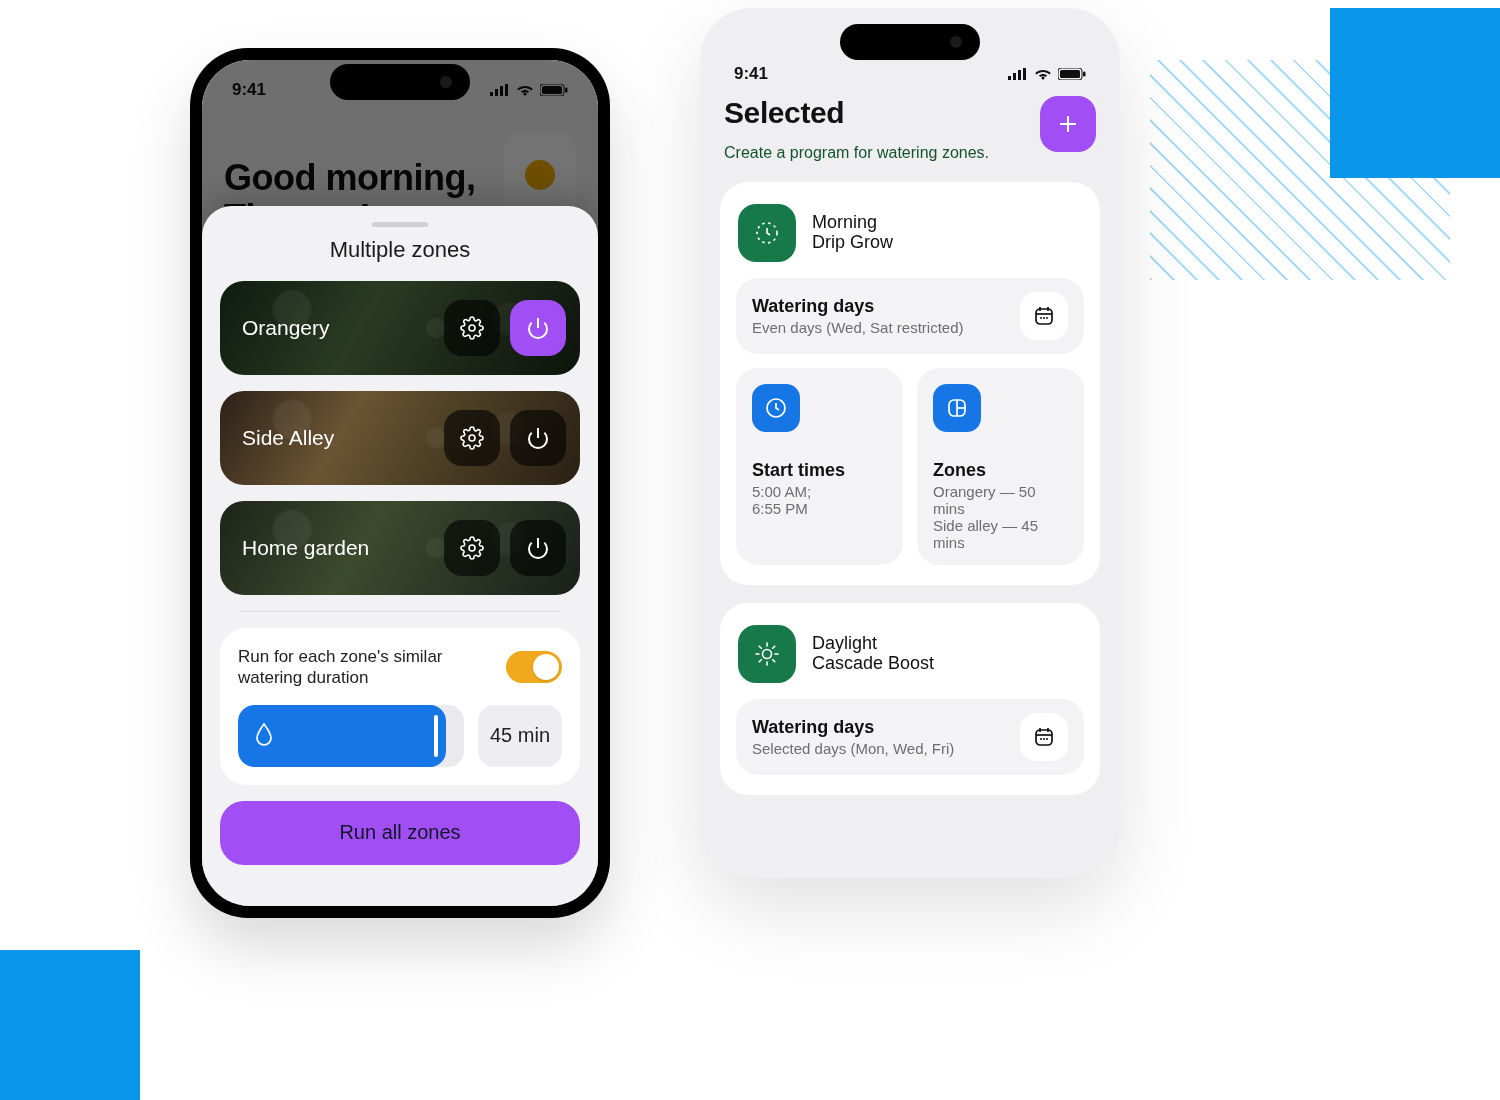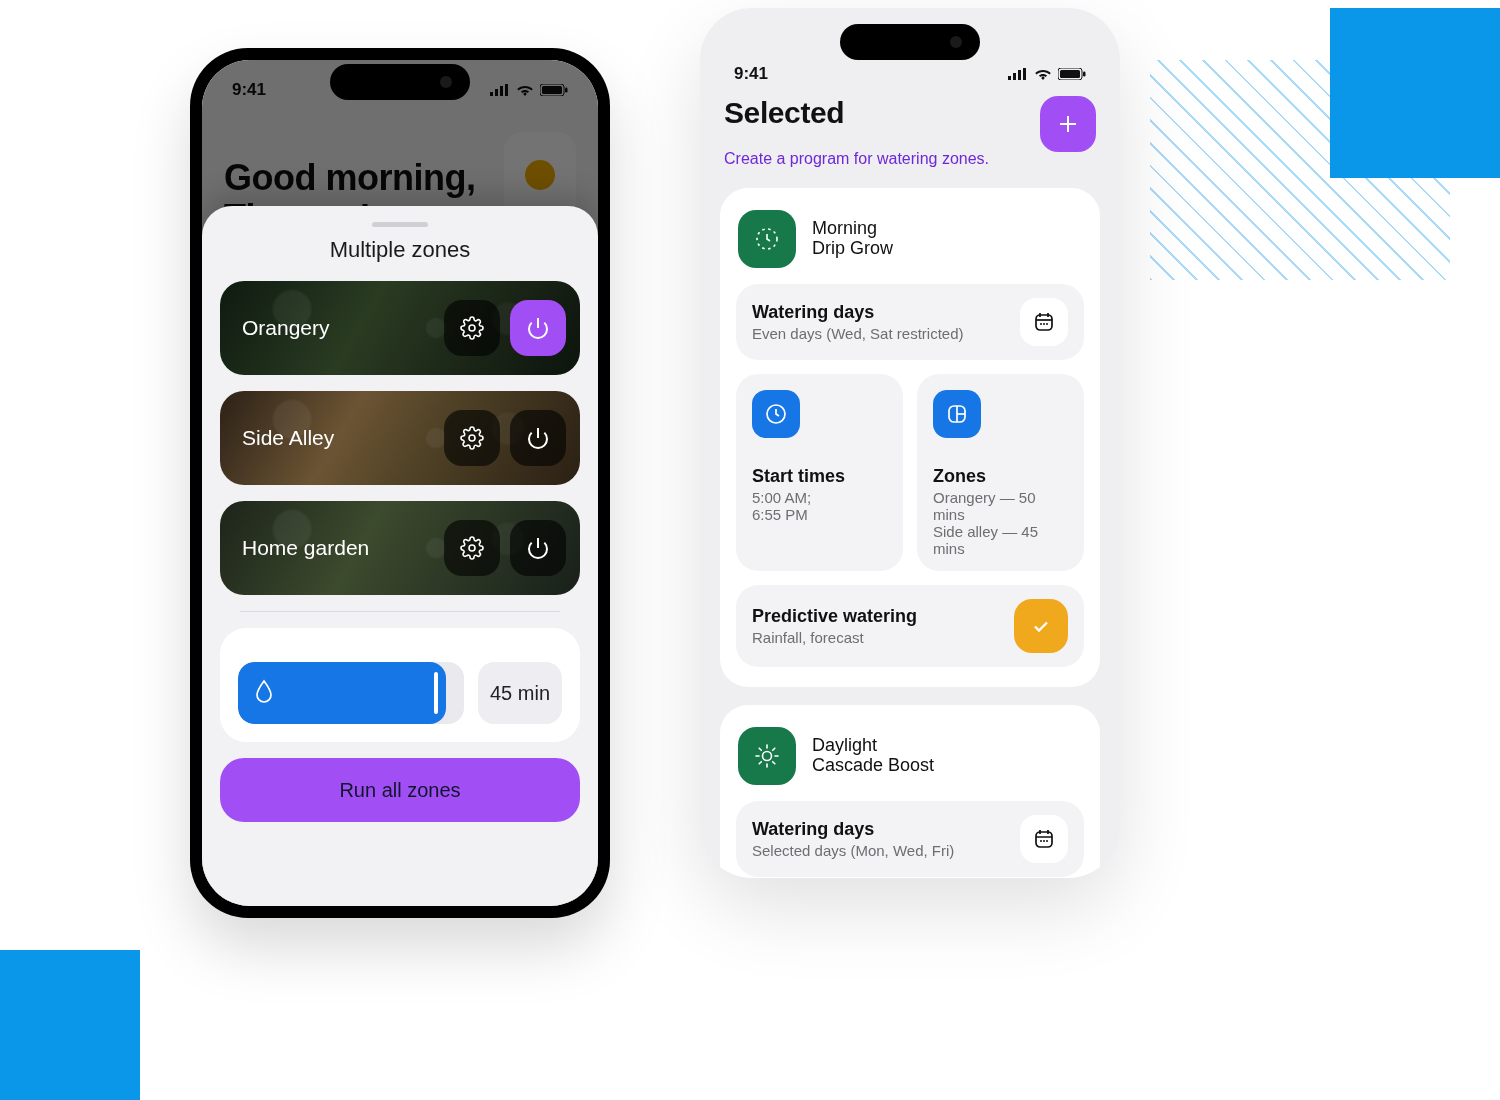--- a/index.html
+++ b/index.html
@@ -196,21 +196,21 @@
 
   
   .r-content{ padding: 56px 20px 0; height:100%; overflow:hidden;}
   .r-status-bar{ color:#111; }
   .r-header{
     display:flex; align-items:flex-start; gap:14px;
     padding: 12px 4px 20px;
   }
   .r-titles{ flex:1; }
   .r-page-title{ font-size:30px;font-weight:600;color:#111; letter-spacing:-0.4px;}
-  .r-subtitle{ font-size:16px;color:#6d28d9;margin-top:20px;}
+  .r-subtitle{ font-size:16px;color:#14532d;margin-top:14px;}
   .add-btn{
     width:56px;height:56px;border-radius:18px;background:#A24EF5;
     display:flex;align-items:center;justify-content:center;color:#fff;
   }
   .program-card{
     background:#fff;border-radius:28px;padding:18px 16px 6px;margin-bottom:18px;
   }
   .prog-head{ display:flex; gap:16px; align-items:center; margin:4px 2px 16px 2px;}
   .prog-icon{
     width:58px;height:58px;border-radius:18px;background:#17794A;
@@ -337,20 +337,24 @@
                   <path d="M18.36 6.64a9 9 0 1 1-12.73 0"></path>
                   <line x1="12" y1="2" x2="12" y2="12"></line>
                 </svg>
             </div>
           </div>
         </div>
 
         <div class="hr"></div>
 
         <div class="panel">
+          <div class="toggle-row">
+            <div class="toggle-label">Run for each zone's similar watering duration</div>
+            <div class="switch"></div>
+          </div>
           <div class="slider-row">
             <div class="slider-track">
               <div class="slider-fill"></div>
               <span class="drop-icon">
                 <svg width="20" height="24" viewBox="0 0 20 24" fill="none" stroke="currentColor" stroke-width="1.7">
                     <path d="M10 2 C4 10 3 13 3 16a7 7 0 0 0 14 0c0-3-1-6-7-14z"></path>
                   </svg>
               </span>
             </div>
             <div class="slider-label">45 min</div>
@@ -457,31 +461,20 @@
                   </svg>
               </div>
               <div class="sub-title">Zones</div>
               <div class="sub-value">
                 <div>Orangery — 50 mins</div>
                 <div>Side alley — 45 mins</div>
               </div>
             </div>
           </div>
 
-          <div class="sub-card sub-row">
-            <div>
-              <div class="sub-title">Predictive watering</div>
-              <div class="sub-value">Rainfall, forecast</div>
-            </div>
-            <div class="check-btn">
-              <svg width="22" height="22" viewBox="0 0 22 22" fill="none" stroke="currentColor" stroke-width="2.3">
-                  <path d="M5 11.5 9 15.5 17 7.5"></path>
-                </svg>
-            </div>
-          </div>
         </div>
 
         <div class="program-card">
           <div class="prog-head">
             <div class="prog-icon">
               <svg width="28" height="28" viewBox="0 0 28 28" fill="none" stroke="currentColor" stroke-width="1.6">
                   <circle cx="14" cy="14" r="4.5"></circle>
                   <g stroke-linecap="round">
                     <line x1="14" y1="3" x2="14" y2="6"></line>
                     <line x1="14" y1="22" x2="14" y2="25"></line>

